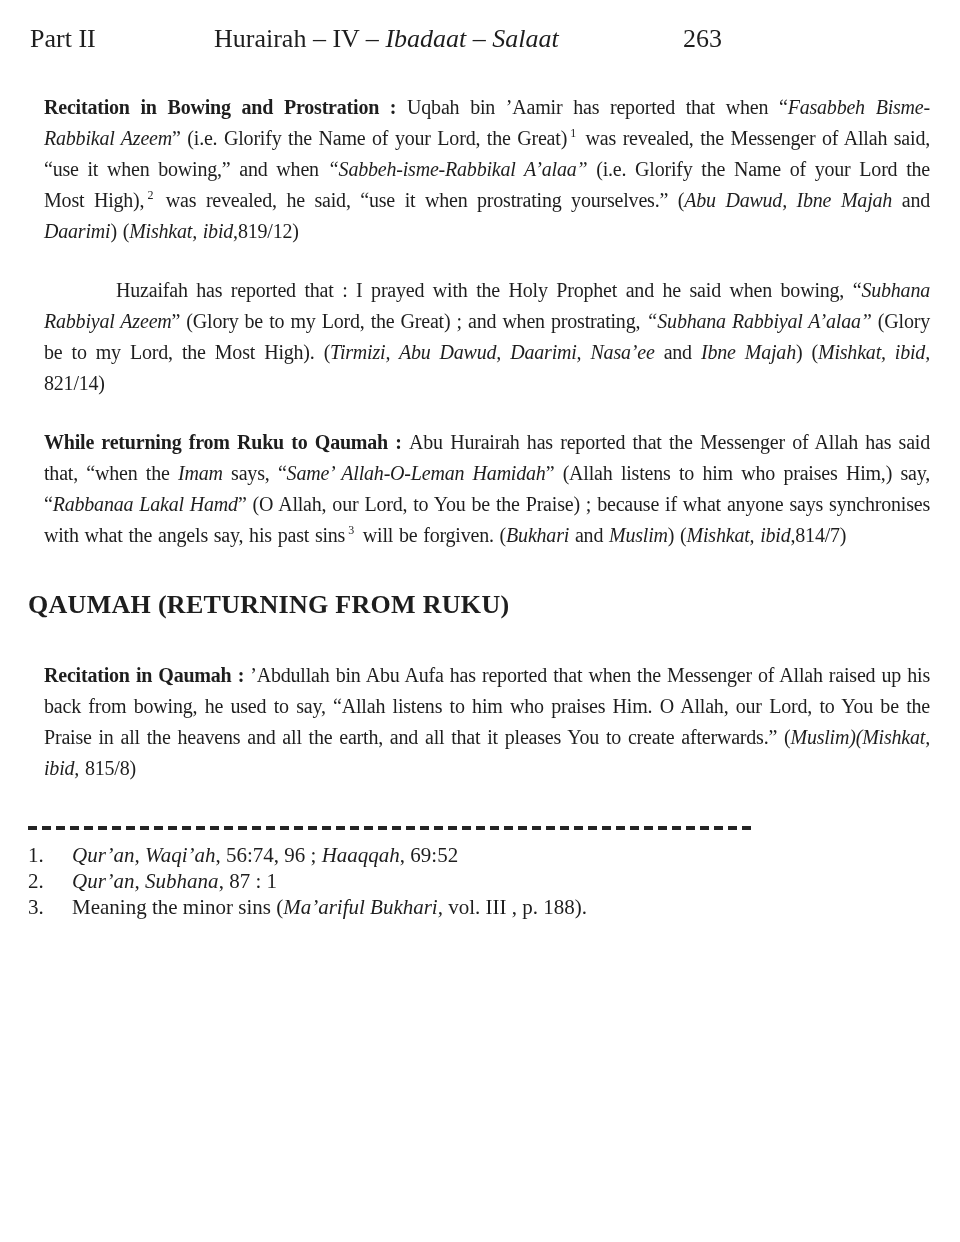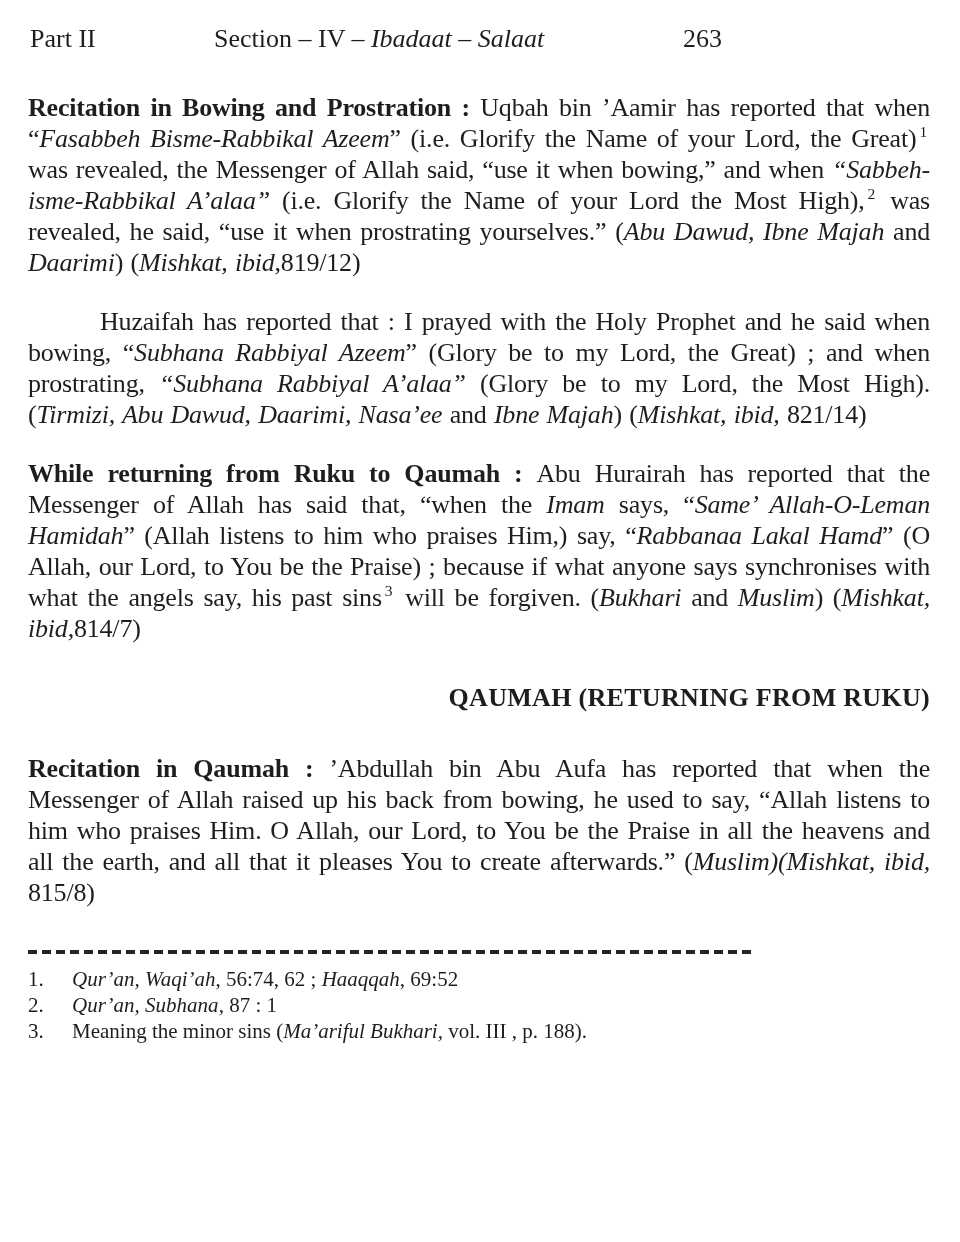--- a/index.html
+++ b/index.html
@@ -13,33 +13,33 @@
   .page{padding:24px 30px 0 28px;font-family:Liberation Serif, serif;}
 
   
   .hdr{position:relative;height:34px;font-size:26px;}
   .hdr-part{position:absolute;left:2px;top:0;}
   .hdr-section{position:absolute;left:186px;top:0;}
   .hdr-page{position:absolute;left:655px;top:0;}
 
   
   .para{
-    font-size:26px;line-height:31px;
+    font-size:20px;line-height:31px;
     text-align:justify;
-    margin:28px 0 0 0;
+    margin:28px 0 0 16px;
     letter-spacing:-0.2px;
     word-spacing:1px;
   }
   .para.first{margin-top:34px;}
   .para.indent{text-indent:72px;}
   .para.after-heading{margin-top:40px;}
 
   .section-heading{
     font-size:26px;line-height:31px;
-    font-weight:bold;text-align:right;
+    font-weight:bold;text-align:left;
     margin:38px 0 0 0;letter-spacing:0.3px;
   }
 
   
   .fn-sep{
     margin-top:42px;
     width:726px;height:4px;
     background:repeating-linear-gradient(90deg,#242424 0 9px,transparent 9px 14px);
   }
   .footnotes{
@@ -55,40 +55,40 @@
   .i{font-style:italic;}
   .sup{font-size:0.6em;vertical-align:super;line-height:0;padding:0 3px;}
 </style>
 </head>
 <body>
 
 <div class="page">
 
   <header class="hdr">
     <span class="hdr-part">Part II</span>
-    <span class="hdr-section"><span>Section – IV – </span><span class="i">Ibadaat – Salaat</span></span>
+    <span class="hdr-section"><span>Hurairah – IV – </span><span class="i">Ibadaat – Salaat</span></span>
     <span class="hdr-page">263</span>
   </header>
 
   <p class="para first"><span class="b">Recitation in Bowing and Prostration : </span><span>Uqbah bin ’Aamir has reported that when “</span><span class="i">Fasabbeh Bisme-Rabbikal Azeem</span><span>” (i.e. Glorify the Name of your Lord, the Great)</span><span class="sup">1</span><span> was revealed, the Messenger of Allah said, “use it when bowing,” and when </span><span class="i">“Sabbeh-isme-Rabbikal A’alaa”</span><span> (i.e. Glorify the Name of your Lord the Most High),</span><span class="sup">2</span><span> was revealed, he said, “use it when prostrating yourselves.” (</span><span class="i">Abu Dawud, Ibne Majah</span><span> and </span><span class="i">Daarimi</span><span>) (</span><span class="i">Mishkat, ibid</span><span>,819/12)</span></p>
 
   <p class="para indent"><span>Huzaifah has reported that : I prayed with the Holy Prophet and he said when bowing, “</span><span class="i">Subhana Rabbiyal Azeem</span><span>” (Glory be to my Lord, the Great) ; and when prostrating, </span><span class="i">“Subhana Rabbiyal A’alaa”</span><span> (Glory be to my Lord, the Most High). (</span><span class="i">Tirmizi, Abu Dawud, Daarimi, Nasa’ee</span><span> and </span><span class="i">Ibne Majah</span><span>) (</span><span class="i">Mishkat, ibid,</span><span> 821/14)</span></p>
 
   <p class="para"><span class="b">While returning from Ruku to Qaumah : </span><span>Abu Hurairah has reported that the Messenger of Allah has said that, “when the </span><span class="i">Imam</span><span> says, “</span><span class="i">Same’ Allah-O-Leman Hamidah</span><span>” (Allah listens to him who praises Him,) say, “</span><span class="i">Rabbanaa Lakal Hamd</span><span>” (O Allah, our Lord, to You be the Praise) ; because if what anyone says synchronises with what the angels say, his past sins</span><span class="sup">3</span><span> will be forgiven. (</span><span class="i">Bukhari</span><span> and </span><span class="i">Muslim</span><span>) (</span><span class="i">Mishkat, ibid</span><span>,814/7)</span></p>
 
   <h2 class="section-heading">QAUMAH (RETURNING FROM RUKU)</h2>
 
   <p class="para after-heading"><span class="b">Recitation in Qaumah : </span><span>’Abdullah bin Abu Aufa has reported that when the Messenger of Allah raised up his back from bowing, he used to say, “Allah listens to him who praises Him. O Allah, our Lord, to You be the Praise in all the heavens and all the earth, and all that it pleases You to create afterwards.” (</span><span class="i">Muslim</span><span class="i">)(</span><span class="i">Mishkat, ibid,</span><span> 815/8)</span></p>
 
   <div class="fn-sep"></div>
 
   <ol class="footnotes">
     <li class="fn">
       <span class="fn-num">1.</span>
-      <span class="fn-text"><span class="i">Qur’an, Waqi’ah</span><span>,  56:74, 62 ; </span><span class="i">Haaqqah</span><span>, 69:52</span></span>
+      <span class="fn-text"><span class="i">Qur’an, Waqi’ah</span><span>,  56:74, 96 ; </span><span class="i">Haaqqah</span><span>, 69:52</span></span>
     </li>
     <li class="fn">
       <span class="fn-num">2.</span>
       <span class="fn-text"><span class="i">Qur’an, Subhana</span><span>, 87 : 1</span></span>
     </li>
     <li class="fn">
       <span class="fn-num">3.</span>
       <span class="fn-text"><span>Meaning the minor sins (</span><span class="i">Ma’ariful Bukhari,</span><span> vol. III , p. 188).</span></span>
     </li>
   </ol>

